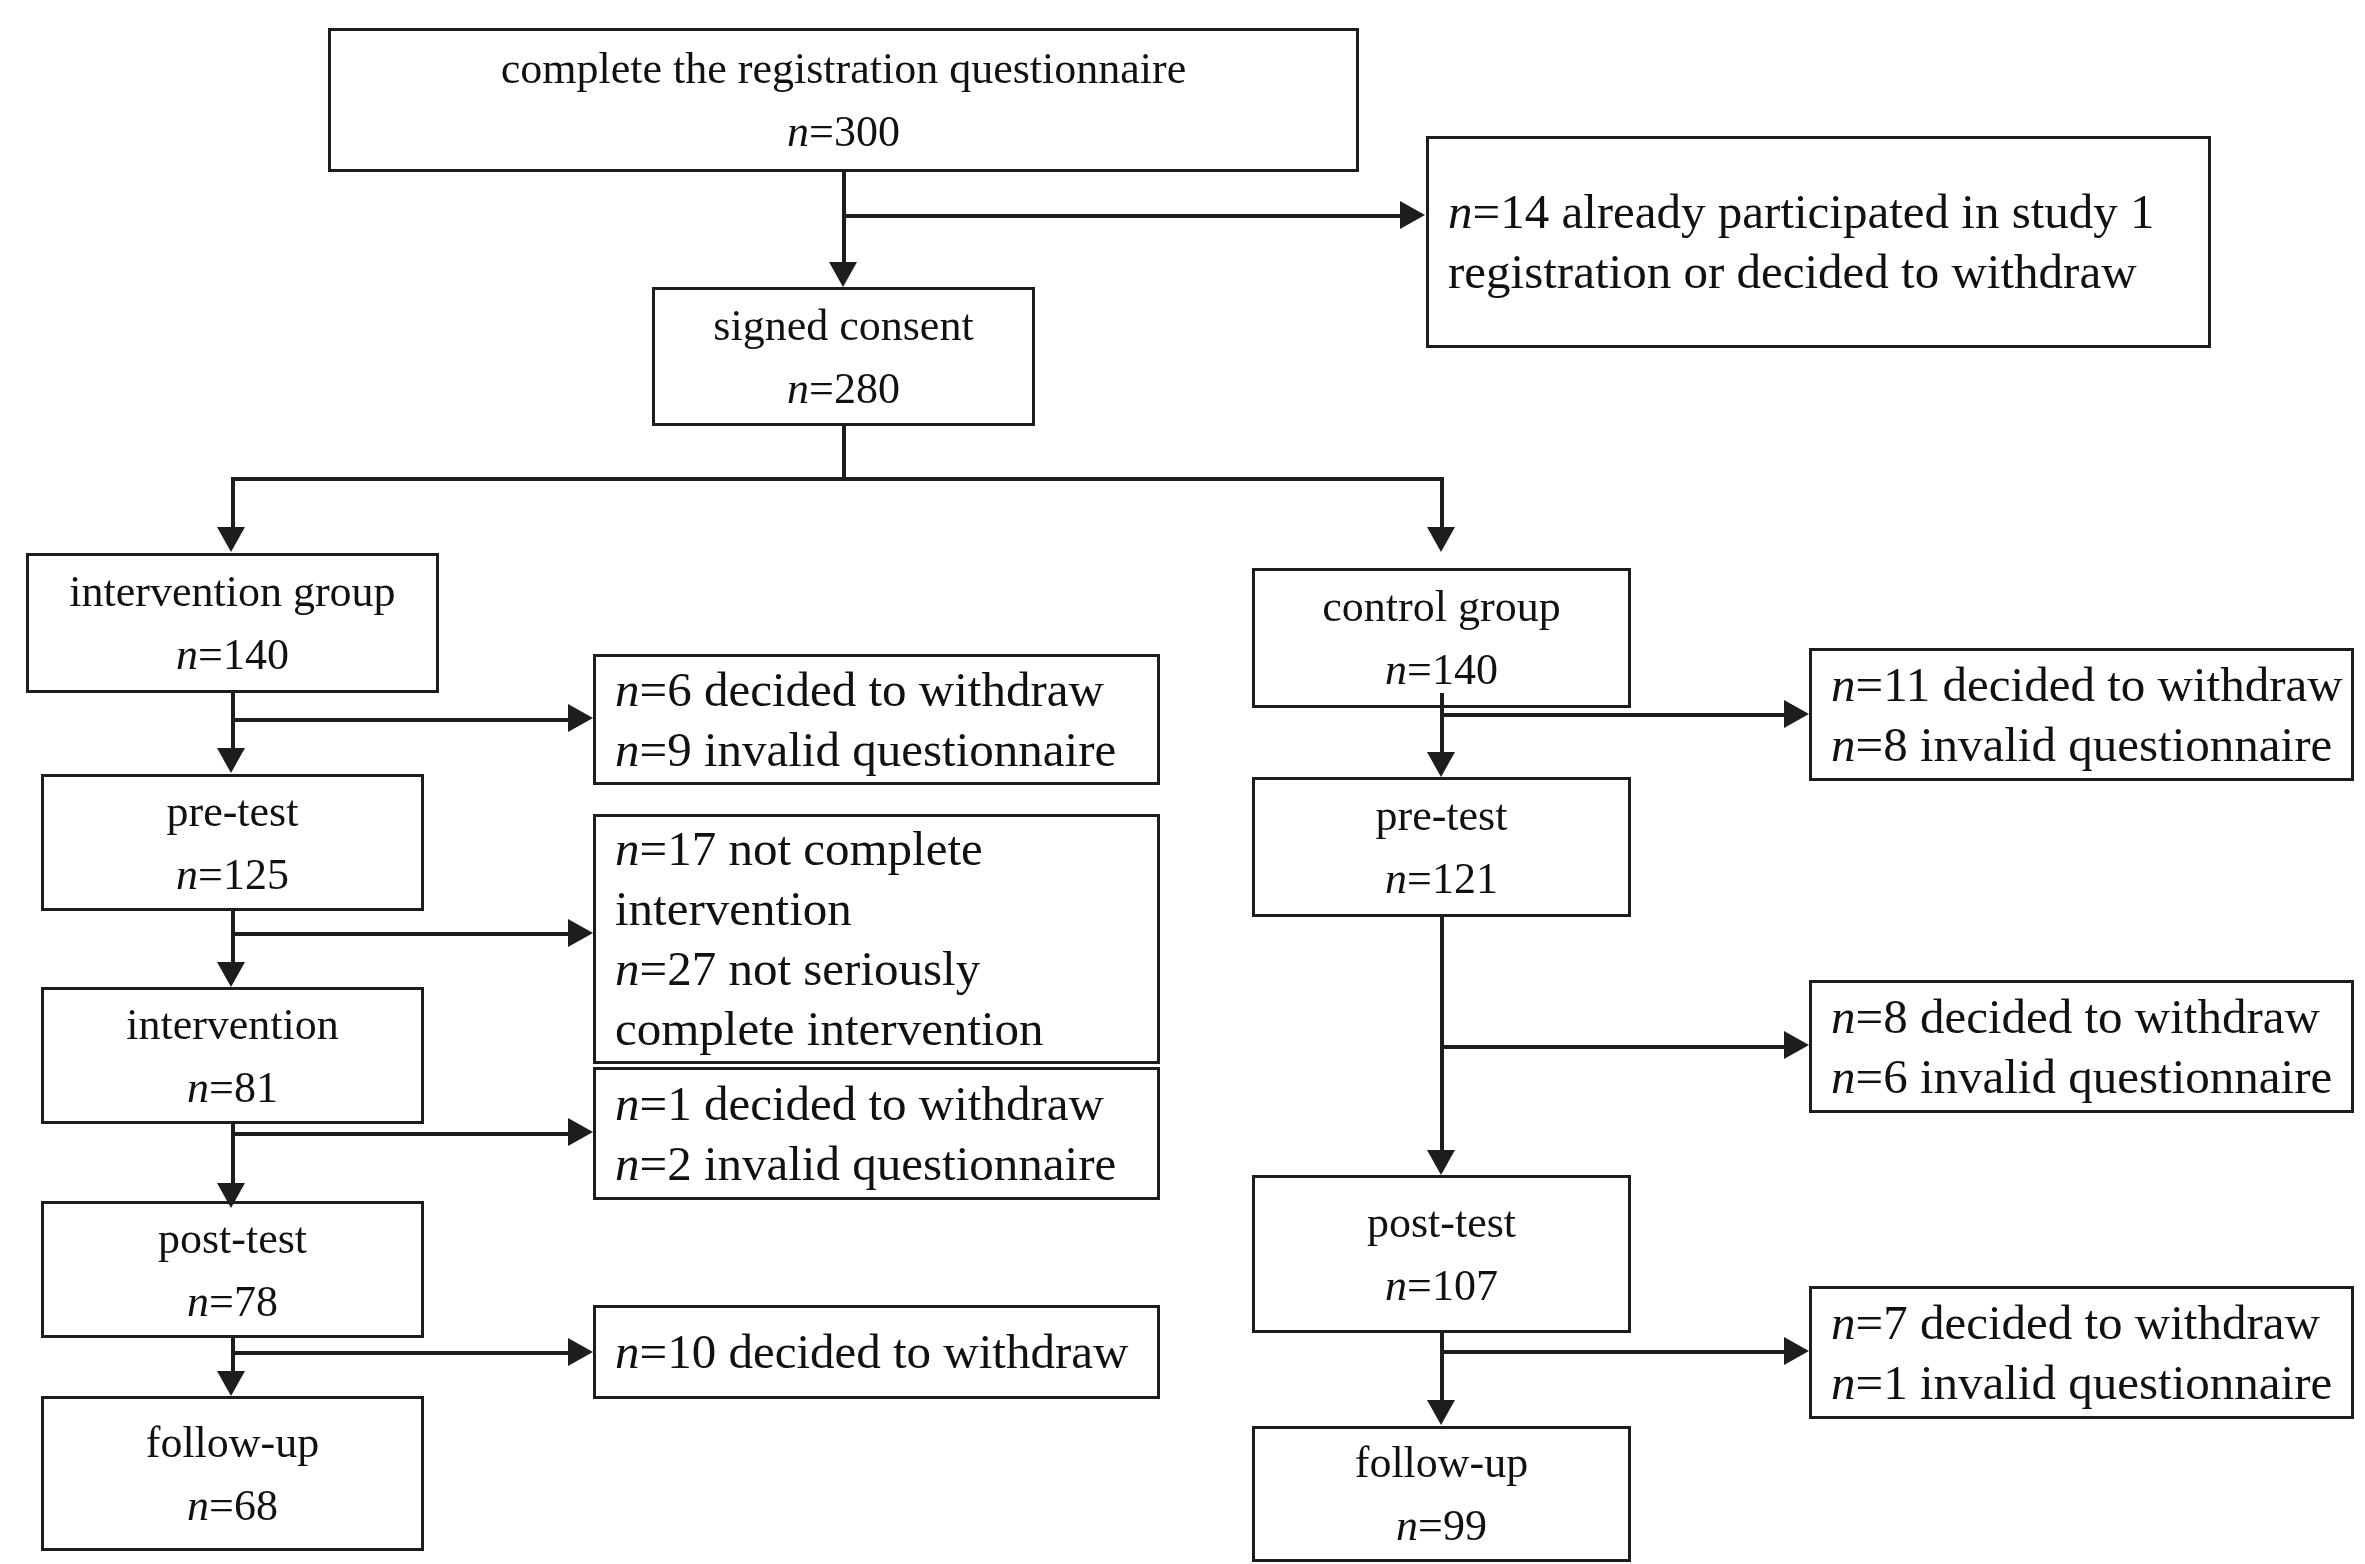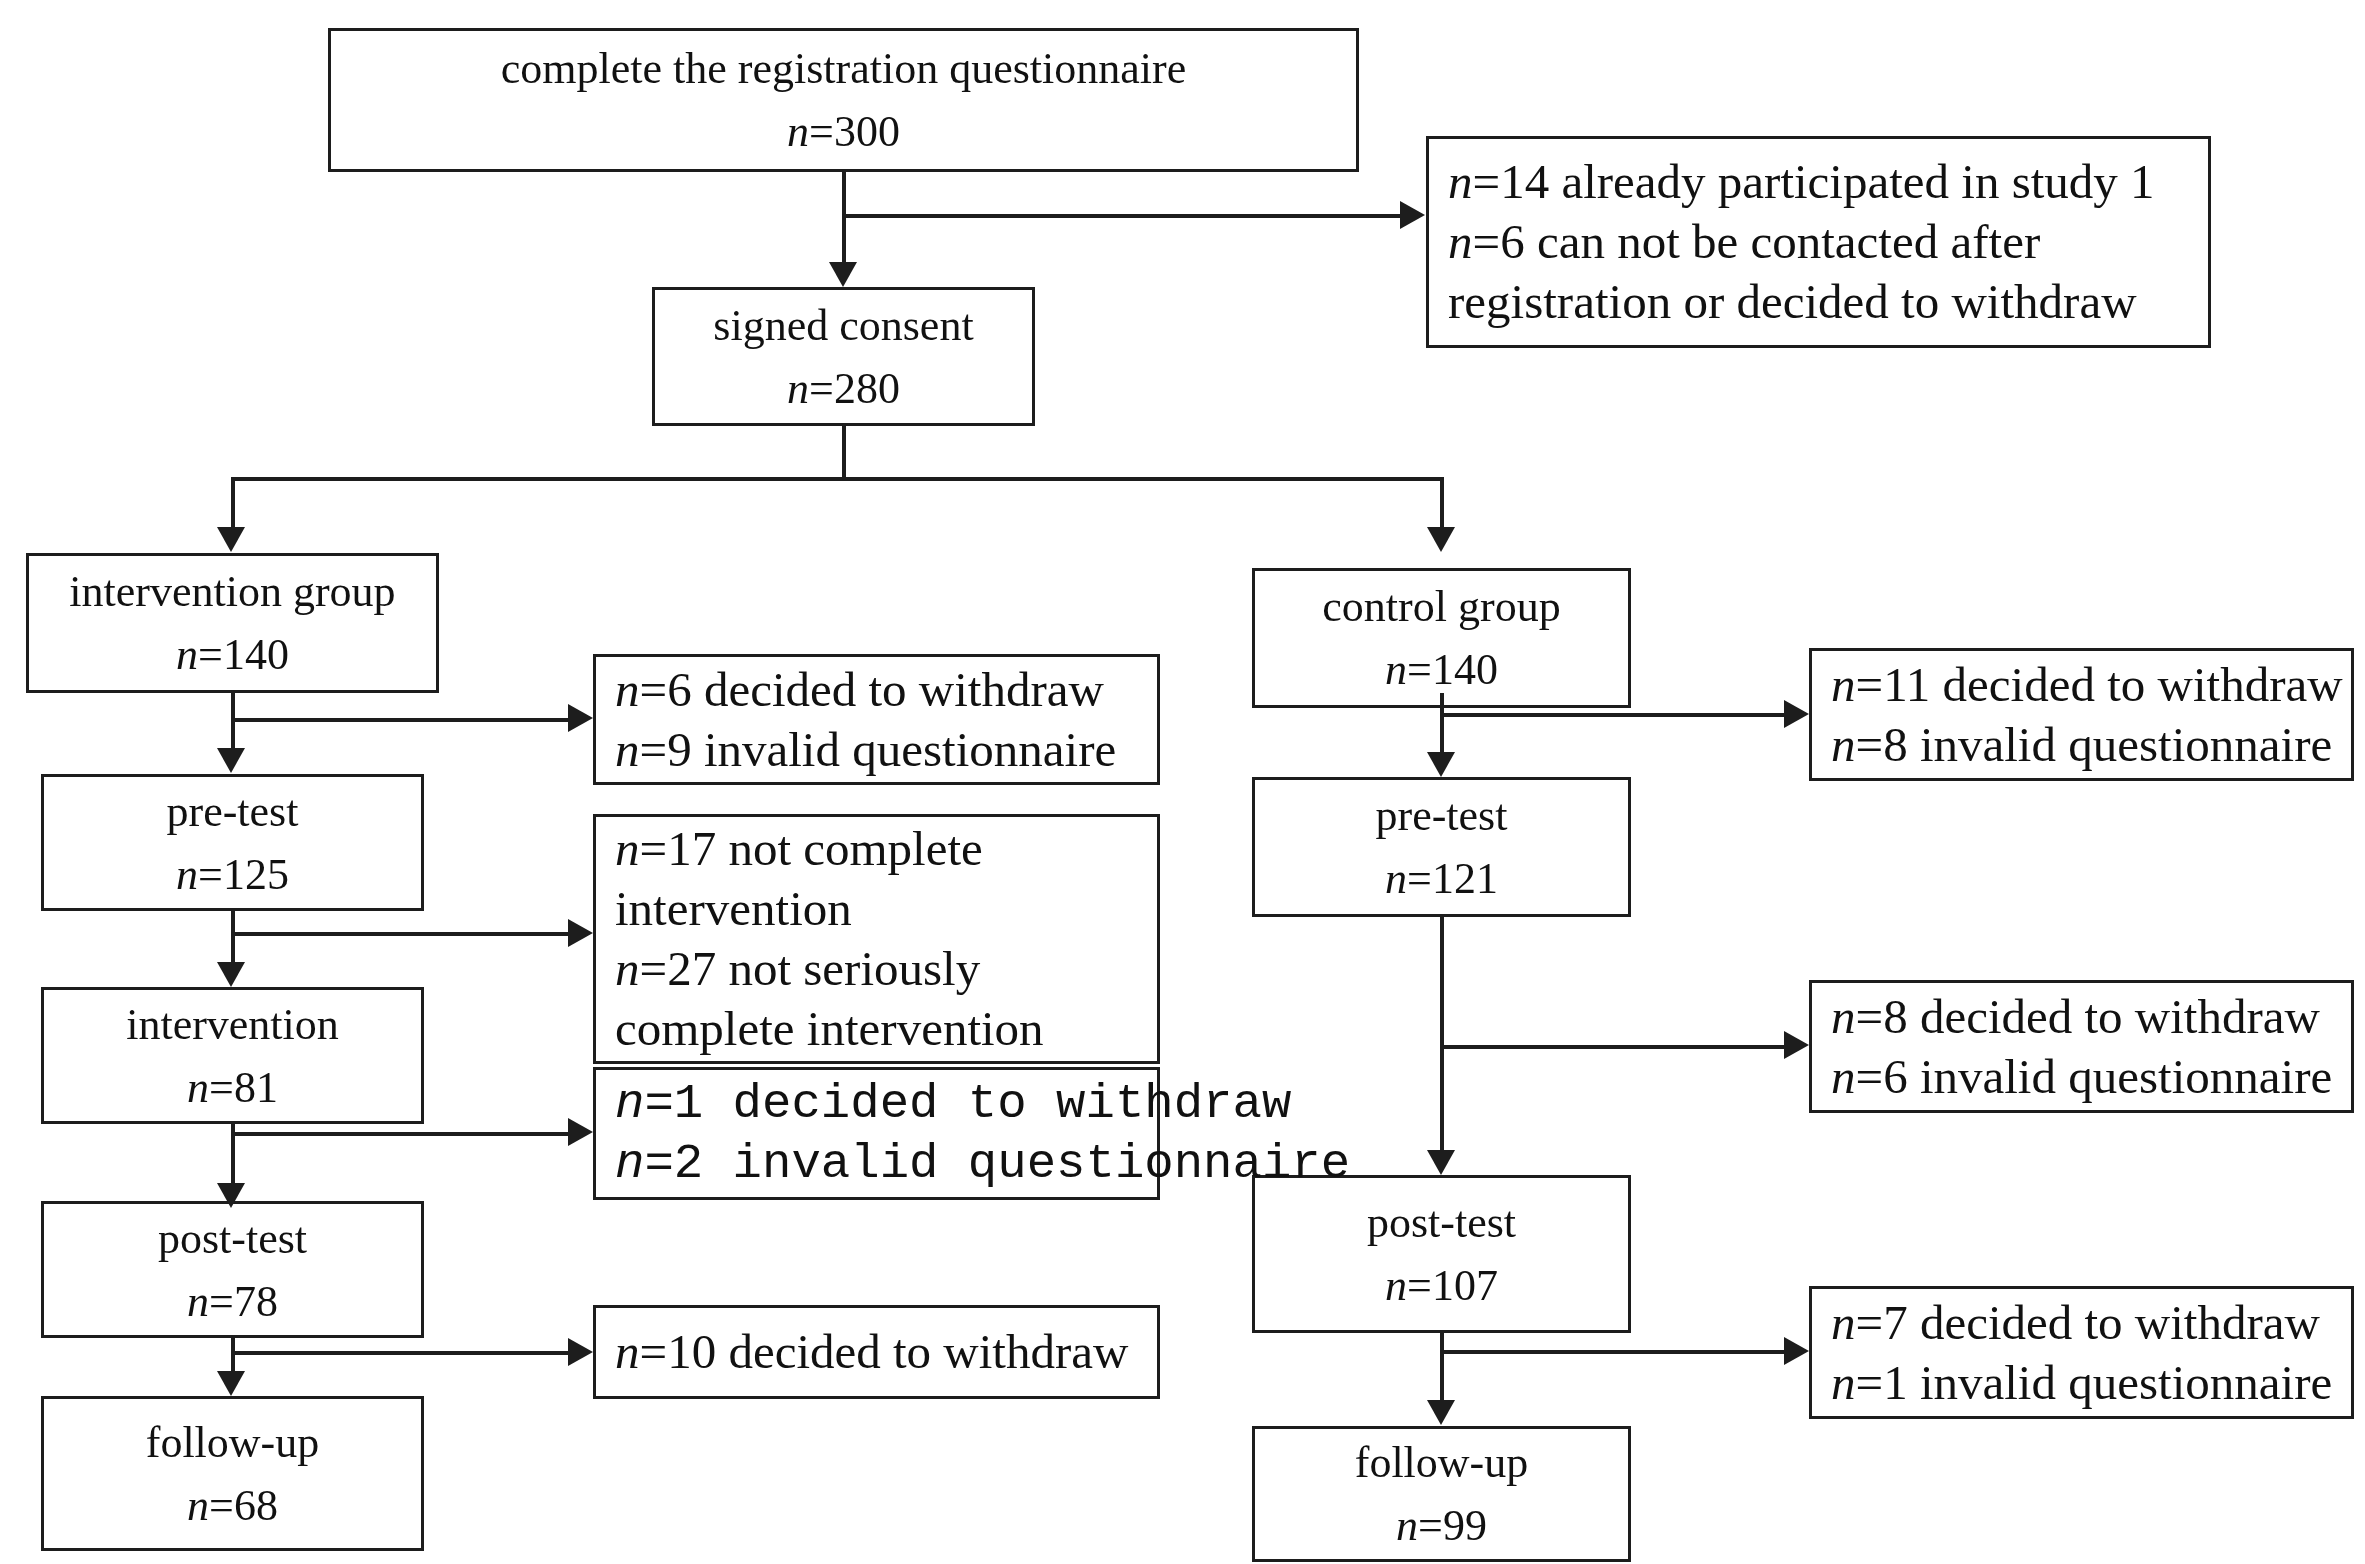--- a/index.html
+++ b/index.html
@@ -74,37 +74,36 @@
     <div><i>n</i>=107</div>
   </div>
 
   <div class="box main" style="left:1252px;top:1426px;width:379px;height:136px;">
     <div>follow-up</div>
     <div><i>n</i>=99</div>
   </div>
 
   <div class="box side" style="left:1426px;top:136px;width:785px;height:212px;">
       <div class="side-line"><i>n</i>=14 already participated in study 1</div>
-      <div class="side-line"><i>n</i>=6 can not be contacted after</div>
       <div class="side-line">registration or decided to withdraw</div>
     </div>
 
   <div class="box side" style="left:593px;top:654px;width:567px;height:131px;">
       <div class="side-line"><i>n</i>=6 decided to withdraw</div>
       <div class="side-line"><i>n</i>=9 invalid questionnaire</div>
     </div>
 
   <div class="box side" style="left:593px;top:814px;width:567px;height:250px;">
       <div class="side-line"><i>n</i>=17 not complete</div>
       <div class="side-line">intervention</div>
       <div class="side-line"><i>n</i>=27 not seriously</div>
       <div class="side-line">complete intervention</div>
     </div>
 
-  <div class="box side" style="left:593px;top:1067px;width:567px;height:133px;font-family:Liberation Mono, monospace;">
+  <div class="box side" style="left:593px;top:1067px;width:567px;height:133px;">
       <div class="side-line"><i>n</i>=1 decided to withdraw</div>
       <div class="side-line"><i>n</i>=2 invalid questionnaire</div>
     </div>
 
   <div class="box side" style="left:593px;top:1305px;width:567px;height:94px;">
       <div class="side-line"><i>n</i>=10 decided to withdraw</div>
     </div>
 
   <div class="box side" style="left:1809px;top:648px;width:545px;height:133px;">
       <div class="side-line"><i>n</i>=11 decided to withdraw</div>

